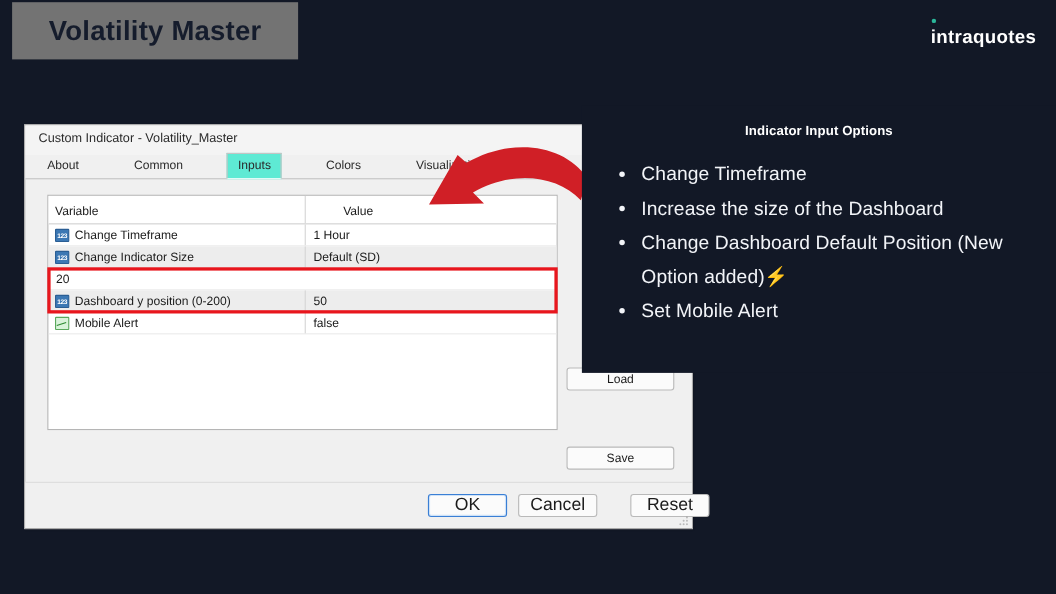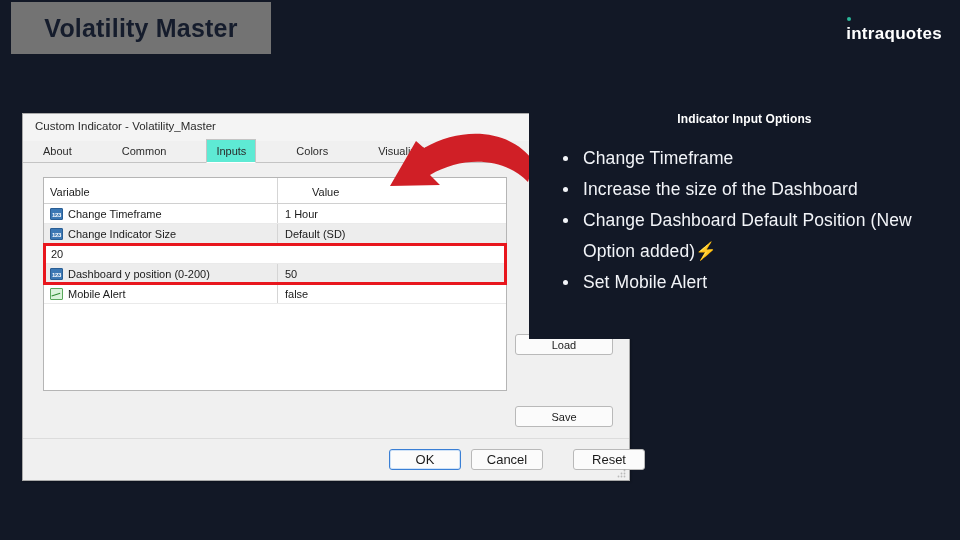--- a/index.html
+++ b/index.html
@@ -220,21 +220,21 @@
     border-top: 1px solid #dcdcdc;
   }
   .foot-btn {
     position: absolute;
     top: 10px;
     width: 72px;
     height: 21px;
     background: #fbfbfb;
     border: 1px solid #b9b9b9;
     border-radius: 3px;
-    font-size: 13px;
+    font-size: 16px;
     color: #1b1b1b;
     display: flex;
     align-items: center;
     justify-content: center;
   }
   #btn-ok { left: 366px; border: 1px solid #3a7fd5; box-shadow: 0 0 0 1px #cfe2f7 inset; }
   #btn-cancel { left: 448px; }
   #btn-reset { left: 530px; margin-left: 20px; }
 
   #resize-grip {

